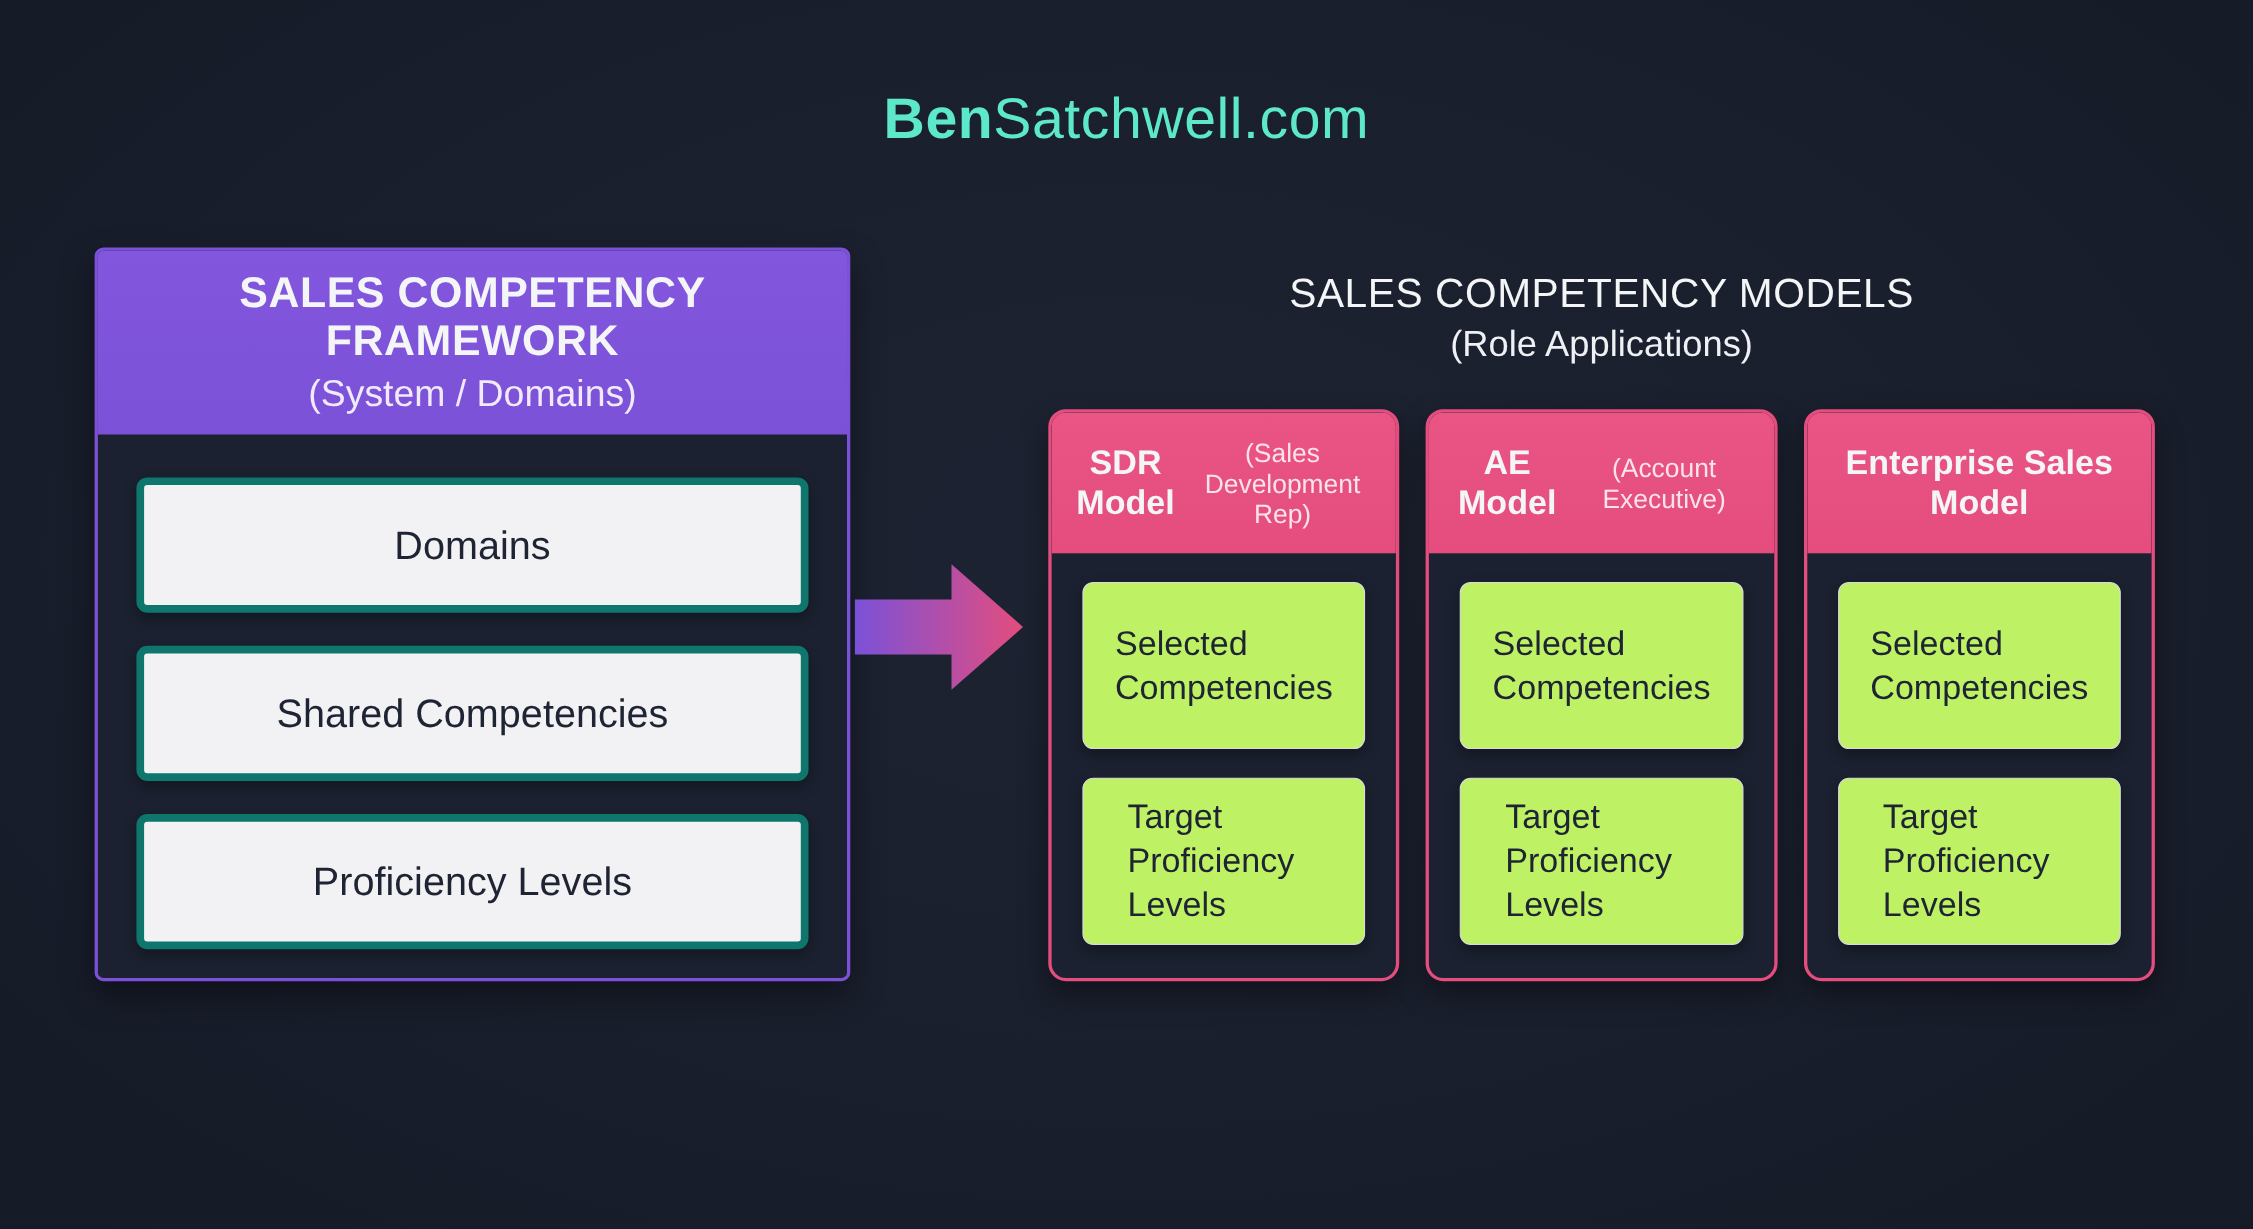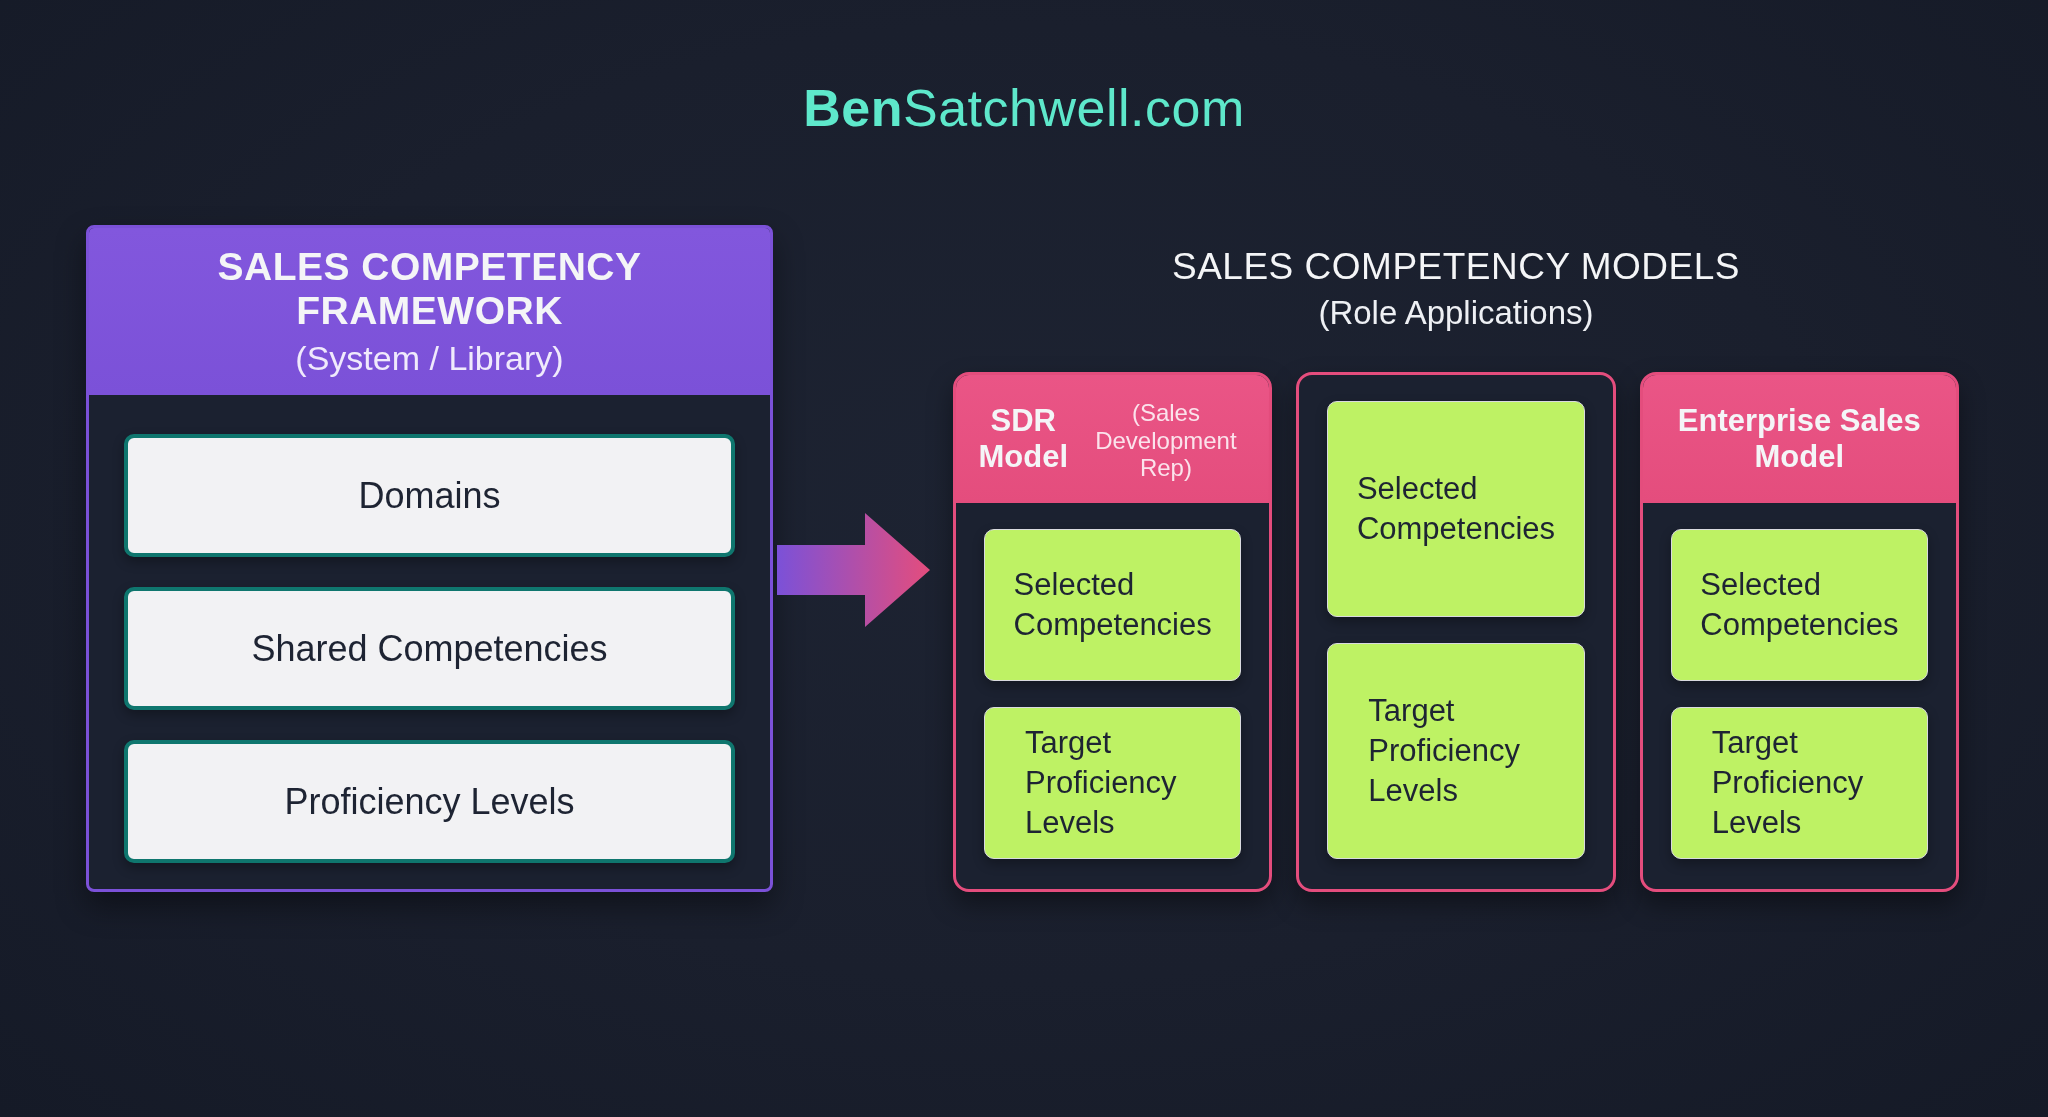--- a/index.html
+++ b/index.html
@@ -50,21 +50,21 @@
 
   .framework-body {
     padding: 39px 35px 0 35px;
     display: flex; flex-direction: column; gap: 30px;
   }
   .fw-item {
     height: 123px;
     background: #f2f2f4;
     color: #1e2433;
     border-radius: 10px;
-    border: 4px solid #0f766e;
+    border: 7px solid #0f766e;
     display: flex; align-items: center; justify-content: center;
     font-size: 36px;
     box-shadow: 0 5px 12px rgba(0,0,0,0.3);
   }
 
   
   .arrow {
     position: absolute;
     left: 777px; top: 505px;
     width: 153px; height: 130px;
@@ -142,21 +142,21 @@
 
 <div class="canvas">
 
   <div class="site-title">
     <span class="bold">Ben</span><span>Satchwell.com</span>
   </div>
 
   <div class="framework">
     <div class="framework-header">
       <div class="fw-title">SALES COMPETENCY FRAMEWORK</div>
-      <div class="fw-subtitle">(System / Library)</div>
+      <div class="fw-subtitle">(System / Domains)</div>
     </div>
     <div class="framework-body">
       <div class="fw-item">Domains</div>
       <div class="fw-item">Shared Competencies</div>
       <div class="fw-item">Proficiency Levels</div>
     </div>
   </div>
 
   <svg class="arrow" viewBox="0 0 153 130" xmlns="http://www.w3.org/2000/svg">
     <defs>
@@ -180,20 +180,24 @@
         <div class="card-title">SDR Model</div>
         <div class="card-subtitle">(Sales Development Rep)</div>
       </div>
       <div class="card-body">
         <div class="card-item">Selected Competencies</div>
         <div class="card-item">Target Proficiency Levels</div>
       </div>
     </div>
 
     <div class="card">
+      <div class="card-header">
+        <div class="card-title">AE Model</div>
+        <div class="card-subtitle">(Account Executive)</div>
+      </div>
       <div class="card-body">
         <div class="card-item">Selected Competencies</div>
         <div class="card-item">Target Proficiency Levels</div>
       </div>
     </div>
 
     <div class="card">
       <div class="card-header">
         <div class="card-title">Enterprise Sales Model</div>
 

